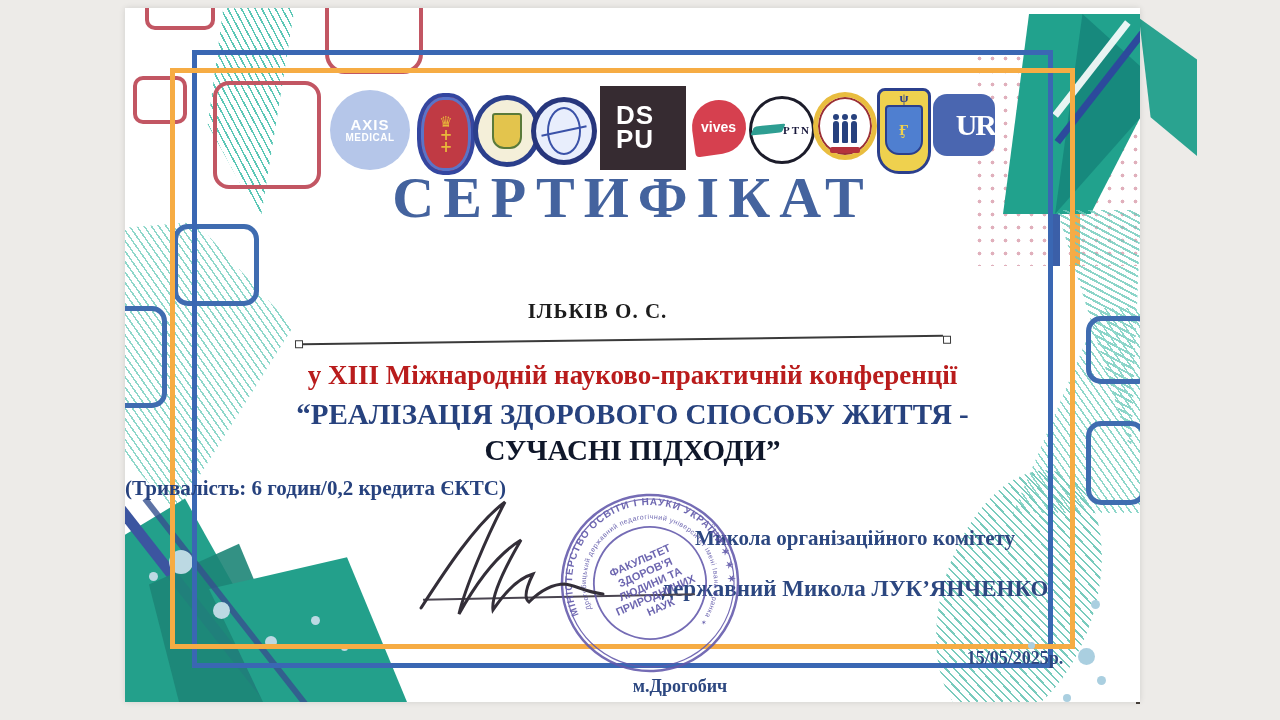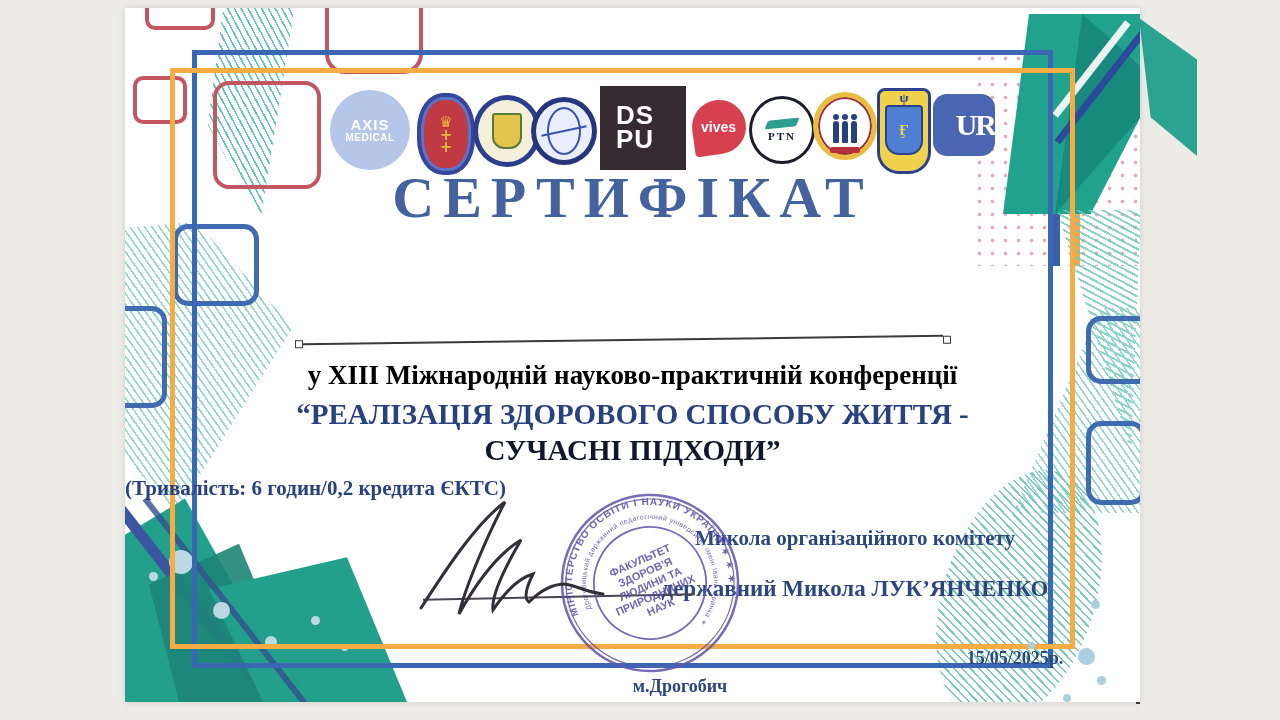--- a/index.html
+++ b/index.html
@@ -86,21 +86,21 @@
   .logo-globe .mer{width:30px;height:44px;border:2px solid #3a52a8;border-radius:50%;}
   .logo-globe .eq{position:absolute;width:46px;height:2px;background:#3a52a8;transform:rotate(-12deg);}
   .logo-dspu{left:475px;top:78px;width:86px;height:84px;background:#362b31;color:#fff;
     display:flex;flex-direction:column;align-items:flex-start;justify-content:center;padding-left:16px;box-sizing:border-box;
     font-family:"Liberation Sans",sans-serif;font-weight:bold;font-size:26px;line-height:.92;letter-spacing:1px;}
   .logo-vives{left:567px;top:92px;width:54px;height:54px;background:#d6404f;border-radius:50% 50% 50% 4px;transform:rotate(-8deg);
     display:flex;align-items:center;justify-content:center;color:#fff;
     font-family:"Liberation Sans",sans-serif;font-weight:bold;font-size:14px;}
   .logo-vives span{transform:rotate(8deg);}
   .logo-ptn{left:624px;top:88px;width:60px;height:62px;border-radius:50%;border:3px solid #1c1c2a;background:#fff;
-    display:flex;flex-direction:column;align-items:center;justify-content:center;}
+    display:flex;flex-direction:row;align-items:center;justify-content:center;}
   .logo-ptn .cap{width:30px;height:9px;background:#2e9e92;transform:skewX(-28deg) rotate(-6deg);border-radius:2px;margin-bottom:2px;}
   .logo-ptn .lbl{font-size:11px;font-weight:bold;color:#16163a;letter-spacing:2px;}
   .logo-sport{left:688px;top:84px;width:64px;height:68px;border-radius:50%;background:#fff;
     border:5px solid #e9bd3f;box-shadow:inset 0 0 0 2px #9a2f36;display:flex;align-items:flex-end;justify-content:center;gap:3px;padding-bottom:12px;box-sizing:border-box;}
   .logo-sport i{display:block;width:6px;height:22px;background:#27417e;border-radius:3px 3px 1px 1px;position:relative;}
   .logo-sport i::before{content:"";position:absolute;top:-7px;left:0;width:6px;height:6px;border-radius:50%;background:#27417e;}
   .logo-sport::after{content:"";position:absolute;bottom:2px;left:12px;right:12px;height:6px;background:#b5323c;border-radius:2px;}
   .logo-crest2{left:752px;top:80px;width:48px;height:80px;background:#efd14e;border:3px solid #2b3f8c;border-radius:8px 8px 22px 22px;
     display:flex;flex-direction:column;align-items:center;justify-content:flex-start;overflow:hidden;}
   .logo-crest2 .tr{color:#2b3f8c;font-size:13px;line-height:14px;font-weight:bold;}
@@ -114,21 +114,21 @@
     font-size:58px;letter-spacing:9px;}
   .subtitle{left:0;top:236px;width:1015px;text-align:center;color:#c4536a;font-weight:bold;
     font-size:19px;letter-spacing:2px;}
   .recipient{left:0;top:291px;width:945px;text-align:center;color:#1c1c1c;font-weight:bold;
     font-size:21px;letter-spacing:1px;}
   .name-line{left:178px;top:331px;width:640px;border-top:2.5px solid #3a3a3a;transform:rotate(-0.75deg);}
   .name-line::before,.name-line::after{content:"";position:absolute;top:-5px;width:6px;height:6px;
     border:1.5px solid #3a3a3a;background:#fff;}
   .name-line::before{left:-8px;}
   .name-line::after{right:-8px;top:-1px;}
-  .event1{left:0;top:352px;width:1015px;text-align:center;color:#000000;font-weight:bold;font-size:27px;}
+  .event1{left:0;top:352px;width:1015px;text-align:center;color:#b91c1c;font-weight:bold;font-size:27px;}
   .event2{left:0;top:390px;width:1015px;text-align:center;color:#27427e;font-weight:bold;font-size:29px;}
   .event3{left:0;top:426px;width:1015px;text-align:center;color:#0f172a;font-weight:bold;font-size:29px;}
   .duration{left:0;top:468px;width:1226px;text-align:left;color:#27427e;font-weight:bold;font-size:21px;}
   .role{left:540px;top:518px;width:380px;text-align:center;color:#2c4780;font-weight:bold;font-size:21px;}
   .signer{left:530px;top:568px;width:400px;text-align:center;color:#2c4780;font-weight:bold;font-size:23px;}
   .city{left:430px;top:668px;width:250px;text-align:center;color:#2c4780;font-weight:bold;font-size:18px;}
   .date{left:790px;top:640px;width:200px;text-align:center;color:#2c4780;font-weight:bold;font-size:18px;}
   
   .sig-underline{left:298px;top:588px;width:272px;border-top:2px solid #4a4550;transform:rotate(-1.2deg);z-index:6;}
   .signature{left:288px;top:488px;width:200px;height:140px;z-index:7;}
@@ -224,20 +224,21 @@
   <div class="logo-row-item logo-crest2">
     <span class="tr">ψ</span>
     <span class="panel">Ӻ</span>
   </div>
   <div class="logo-row-item logo-ur">
     <span>UR</span>
   </div>
 
   <div class="abs content title">СЕРТИФІКАТ</div>
 
+  <div class="abs content recipient">ІЛЬКІВ О. С.</div>
   <div class="abs content name-line"></div>
 
   <div class="abs content event1">у XIII Міжнародній науково-практичній конференції</div>
   <div class="abs content event2">“РЕАЛІЗАЦІЯ ЗДОРОВОГО СПОСОБУ ЖИТТЯ -</div>
   <div class="abs content event3">СУЧАСНІ ПІДХОДИ”</div>
   <div class="abs content duration">(Тривалість: 6 годин/0,2 кредита ЄКТС)</div>
 
   <div class="abs content role">Микола організаційного комітету</div>
   <div class="abs content signer">державний Микола ЛУК’ЯНЧЕНКО</div>
   <div class="abs content city">м.Дрогобич</div>

